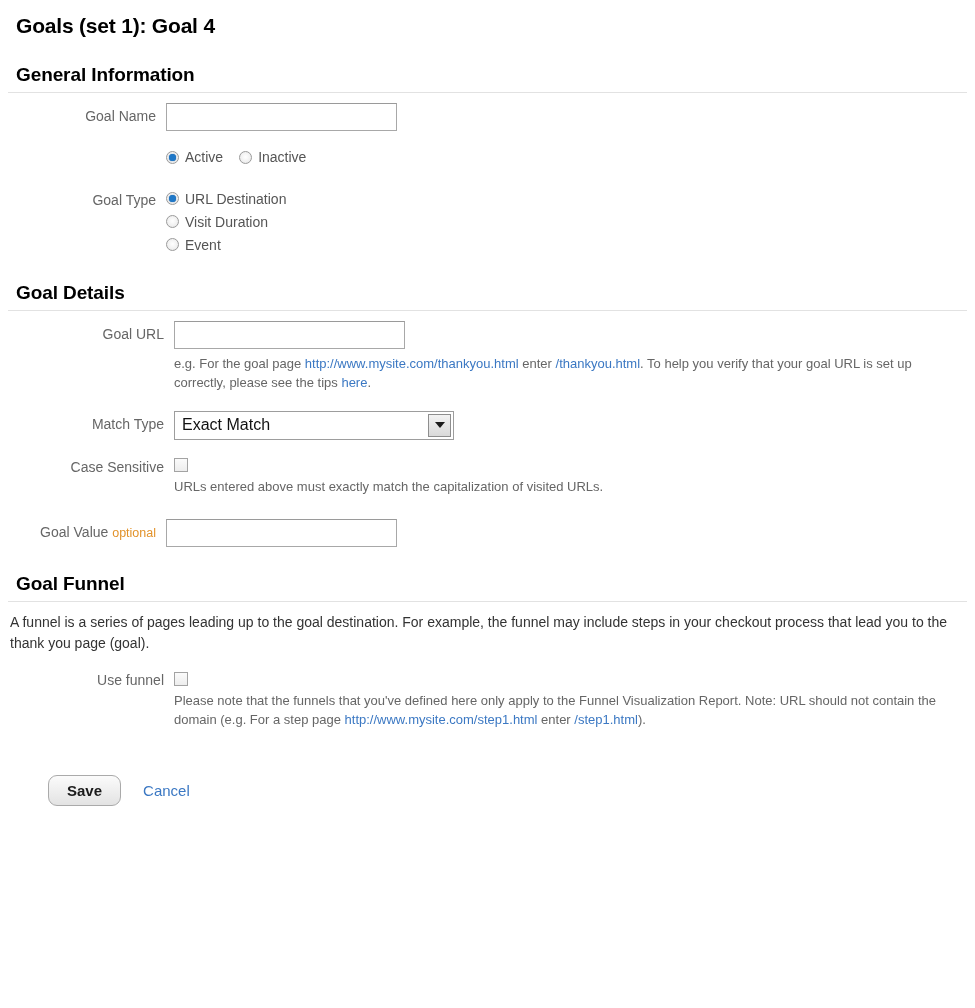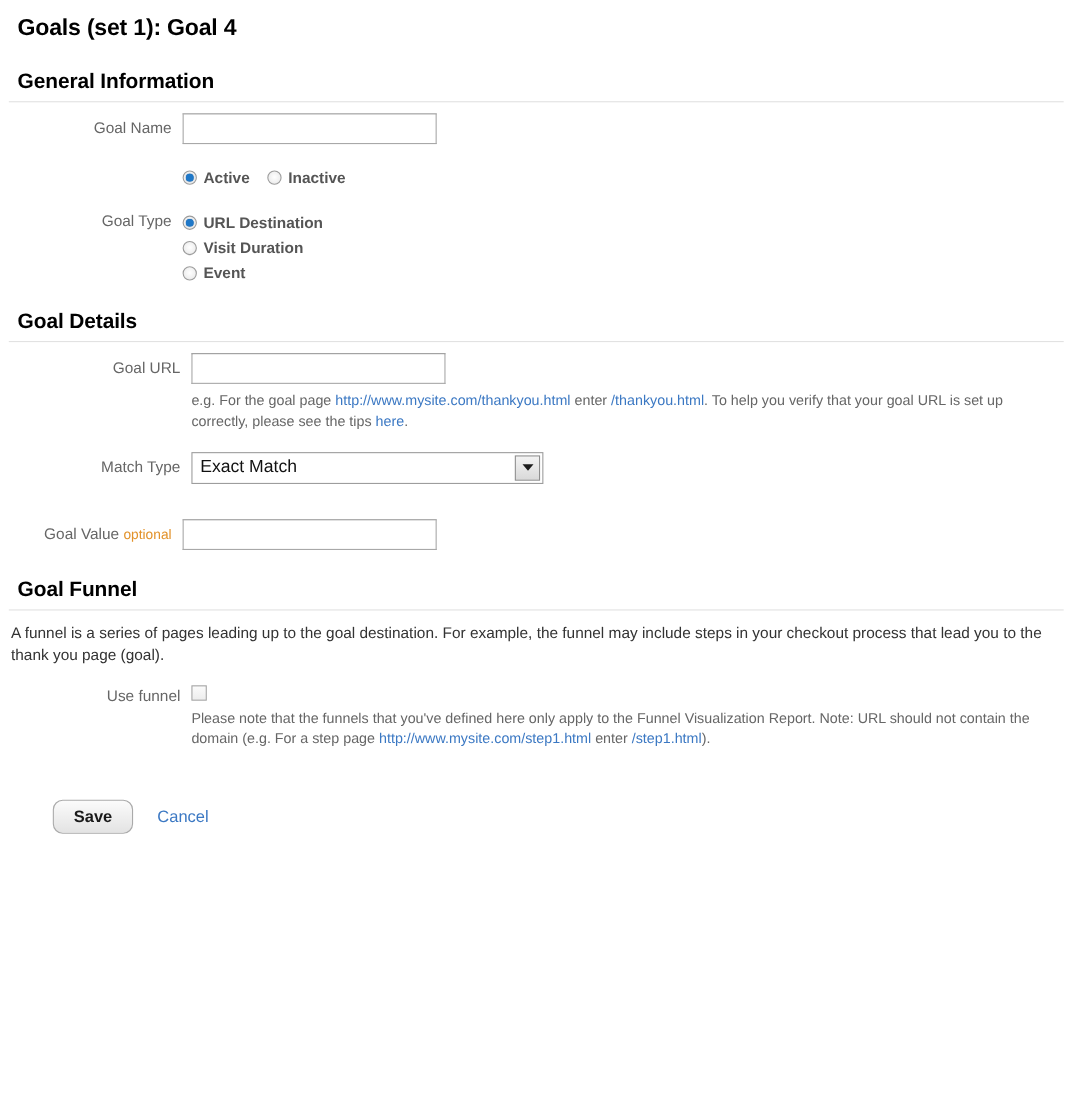--- a/index.html
+++ b/index.html
@@ -94,21 +94,21 @@
   }
   input.goal-name { width: 231px; }
   input.goal-url  { width: 231px; }
   input.goal-val  { width: 231px; }
 
   
   .select {
     position: relative;
     display: inline-flex;
     align-items: center;
-    width: 320px;
+    width: 280px;
     height: 29px;
     border: 1px solid #9d9d9d;
     background: #ffffff;
     box-sizing: border-box;
   }
   .select .sel-value {
     font-size: 16px;
     color: #111;
     padding-left: 7px;
     line-height: 1;
@@ -131,23 +131,22 @@
     display: block;
     width: 0; height: 0;
     border-left: 5px solid transparent;
     border-right: 5px solid transparent;
     border-top: 6px solid #1c1c1c;
   }
 
   
   .radio-line {
     display: flex;
-    align-items: flex-end;
+    align-items: center;
     height: 24px;
-    font-weight: bold;
   }
   .radio-opt {
     display: flex;
     align-items: center;
     margin-right: 16px;
     cursor: default;
   }
   .radio {
     width: 13px;
     height: 13px;
@@ -322,20 +321,27 @@
           <span class="sel-value">Exact Match</span>
           <span class="sel-arrow">
               <i></i>
             </span>
         </div>
       </div>
     </div>
 
     <div class="sp-10"></div>
 
+    <div class="row">
+      <div class="label wide">Case Sensitive</div>
+      <div class="field">
+        <span class="checkbox"></span>
+        <div class="help">URLs entered above must exactly match the capitalization of visited URLs.</div>
+      </div>
+    </div>
 
     <div class="sp-18"></div>
 
     <div class="row">
       <div class="label"><span>Goal Value</span> <span class="optional">optional</span></div>
       <div class="field">
         <input class="txt goal-val" type="text" value="" style="">
       </div>
     </div>
   </div>

